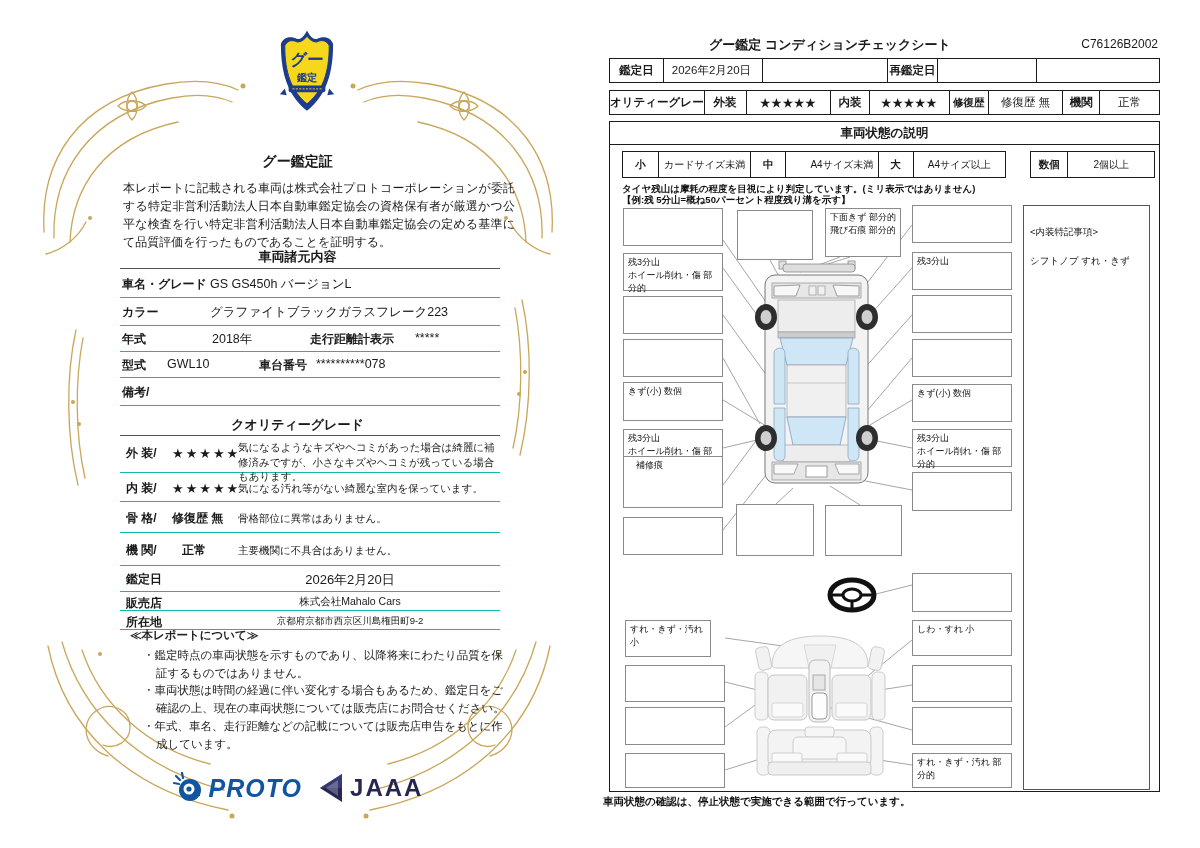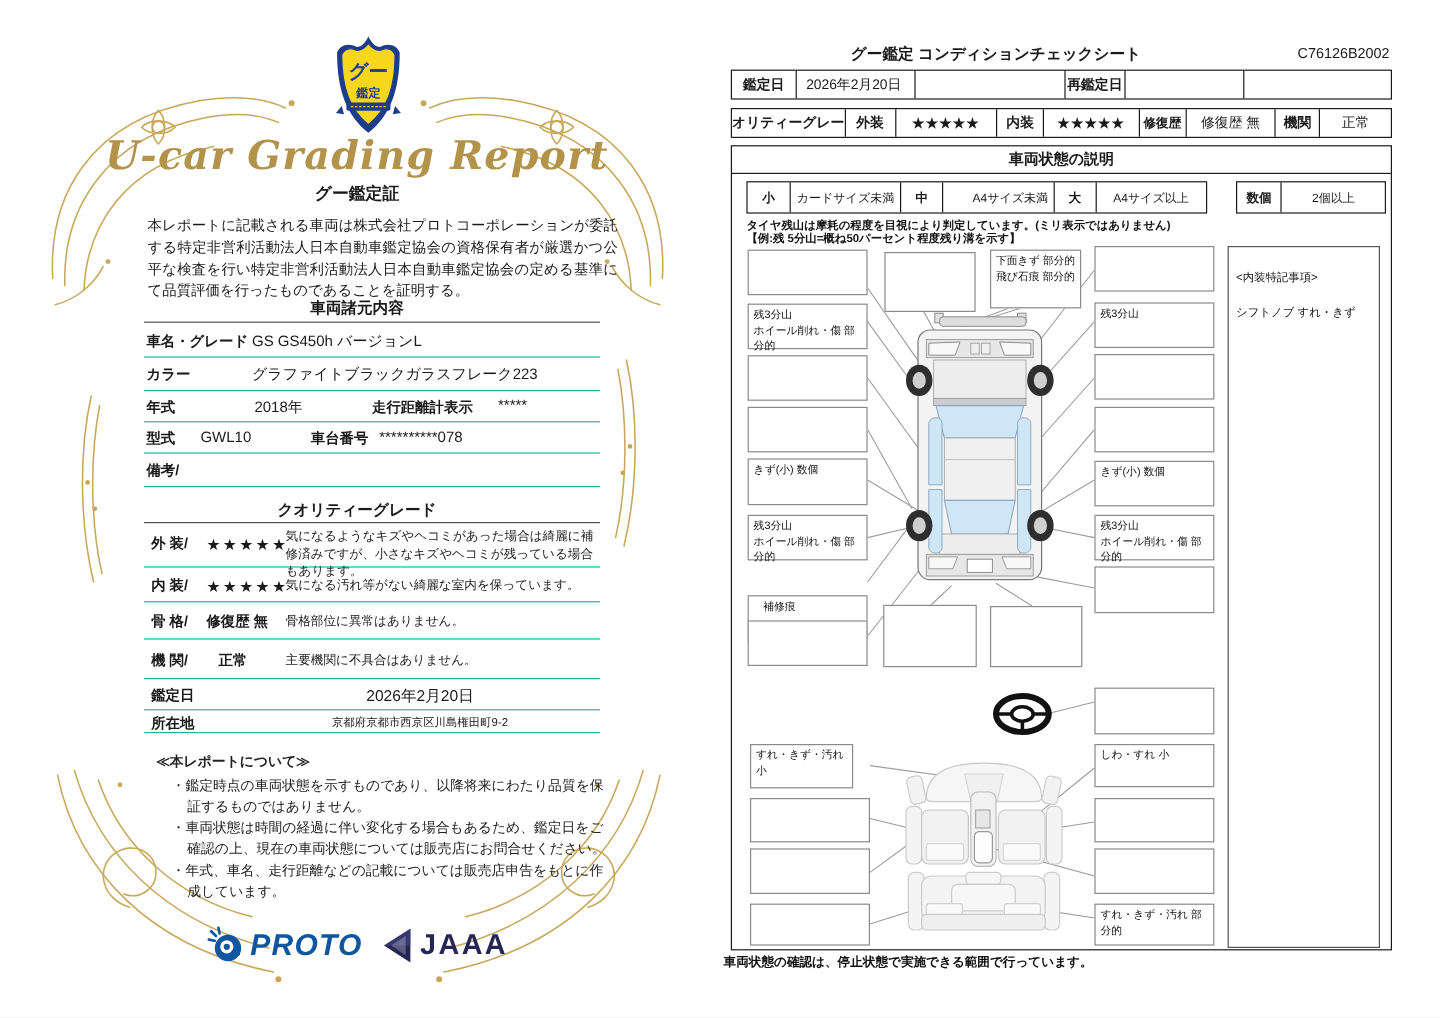--- a/index.html
+++ b/index.html
@@ -89,21 +89,20 @@
     <path d="M30,0 C33,6 36,9 40,9 C48,5 55,8 57,14 C57,46 49,68 30,83 C11,68 3,46 3,14 C5,8 12,5 20,9 C24,9 27,6 30,0 Z" fill="#1e3c8c"></path>
     <path d="M30,6 C33,10 36,12 40,12 C46,9 51,11 53,16 C53,44 46,63 30,76 C14,63 7,44 7,16 C9,11 14,9 20,12 C24,12 27,10 30,6 Z" fill="#f6d71c" stroke="#1e3c8c" stroke-width="1"></path>
     <text x="30" y="36" text-anchor="middle" font-size="17" font-weight="bold" fill="#1e3c8c">グー</text>
     <text x="30" y="52" text-anchor="middle" font-size="10.5" font-weight="bold" fill="#1e3c8c">鑑定</text>
     <rect x="11" y="57" width="38" height="7" rx="2" fill="#1e3c8c"></rect>
     <line x1="15" y1="60.5" x2="45" y2="60.5" stroke="#f6d71c" stroke-width="1" stroke-dasharray="2,1.5"></line>
     <path d="M7,60 L2,66 L9,67 Z" fill="#1e3c8c"></path>
     <path d="M53,60 L58,66 L51,67 Z" fill="#1e3c8c"></path>
   </svg>
 
-  <div class="ab gr-title" style="left:0;top:110px;width:595px;text-align:center;">U-car Grading Report</div>
   <div class="ab gr-intro" style="left:123px;top:179px;width:392px;">本レポートに記載される車両は株式会社プロトコーポレーションが委託する特定非営利活動法人日本自動車鑑定協会の資格保有者が厳選かつ公平な検査を行い特定非営利活動法人日本自動車鑑定協会の定める基準にて品質評価を行ったものであることを証明する。</div>
   <div class="ab gr-sub ctr" style="left:0;top:153px;width:595px;">グー鑑定証</div>
 
   <div class="ab sec-h ctr" style="left:0;top:248px;width:595px;">車両諸元内容</div>
 
   <div class="ltbl" style="left:120px;top:268px;width:380px;">
     <div class="lrow" style="height:28px;">
       <span class="spec-lb" style="left:2px;top:7px;">車名・グレード</span>
       <span class="spec-v" style="left:90px;top:7px;">GS GS450h バージョンL</span>
     </div>
@@ -147,20 +146,24 @@
       <span class="gdesc" style="left:118px;top:9px;width:258px;">骨格部位に異常はありません。</span>
     </div>
     <div class="lrow" style="height:32px;">
       <span class="spec-lb" style="left:6px;top:9px;">機 関/</span>
       <span class="spec-lb" style="left:62px;top:9px;">正常</span>
       <span class="gdesc" style="left:118px;top:10px;width:258px;">主要機関に不具合はありません。</span>
     </div>
     <div class="lrow" style="height:25px;">
       <span class="spec-lb" style="left:6px;top:5px;">鑑定日</span>
       <span style="left:90px;top:5px;width:280px;text-align:center;font-size:13px;">2026年2月20日</span>
+    </div>
+    <div class="lrow" style="height:18px;">
+      <span class="spec-lb" style="left:6px;top:3px;">販売店</span>
+      <span style="left:90px;top:3px;width:280px;text-align:center;font-size:10.5px;">株式会社Mahalo Cars</span>
     </div>
     <div class="lrow" style="height:18px;">
       <span class="spec-lb" style="left:6px;top:3px;">所在地</span>
       <span style="left:90px;top:4px;width:280px;text-align:center;font-size:9.5px;">京都府京都市西京区川島権田町9-2</span>
     </div>
   </div>
 
   <div class="ab notes" style="left:130px;top:627px;width:378px;">
     <div class="nt">≪本レポートについて≫</div>
     <div class="ni">・鑑定時点の車両状態を示すものであり、以降将来にわたり品質を保証するものではありません。</div>
@@ -339,21 +342,21 @@
   </svg>
 
   <div class="abox" style="left:623px;top:208px;width:100px;height:38px;"></div>
   <div class="abox" style="left:623px;top:253px;width:100px;height:38px;">残3分山
 ホイール削れ・傷 部分的</div>
   <div class="abox" style="left:623px;top:296px;width:100px;height:38px;"></div>
   <div class="abox" style="left:623px;top:339px;width:100px;height:38px;"></div>
   <div class="abox" style="left:623px;top:382px;width:100px;height:39px;">きず(小) 数個</div>
   <div class="abox" style="left:623px;top:429px;width:100px;height:38px;">残3分山
 ホイール削れ・傷 部分的</div>
-  <div class="abox" style="left:623px;top:496px;width:100px;height:40px;padding-left:12px;">補修痕</div>
+  <div class="abox" style="left:623px;top:456px;width:100px;height:52px;padding-left:12px;">補修痕</div>
   <div class="abox" style="left:623px;top:517px;width:100px;height:38px;"></div>
 
   <div class="abox" style="left:737px;top:210px;width:76px;height:50px;"></div>
   <div class="abox" style="left:825px;top:208px;width:76px;height:49px;">下面きず 部分的
 飛び石痕 部分的</div>
 
   <div class="abox" style="left:912px;top:205px;width:100px;height:38px;"></div>
   <div class="abox" style="left:912px;top:252px;width:100px;height:38px;">残3分山</div>
   <div class="abox" style="left:912px;top:295px;width:100px;height:38px;"></div>
   <div class="abox" style="left:912px;top:339px;width:100px;height:38px;"></div>

